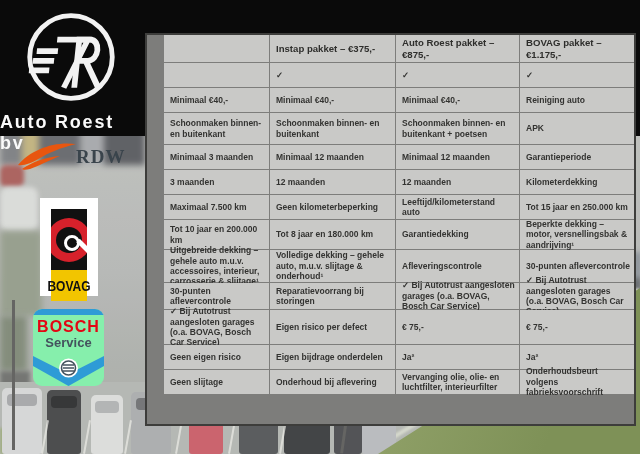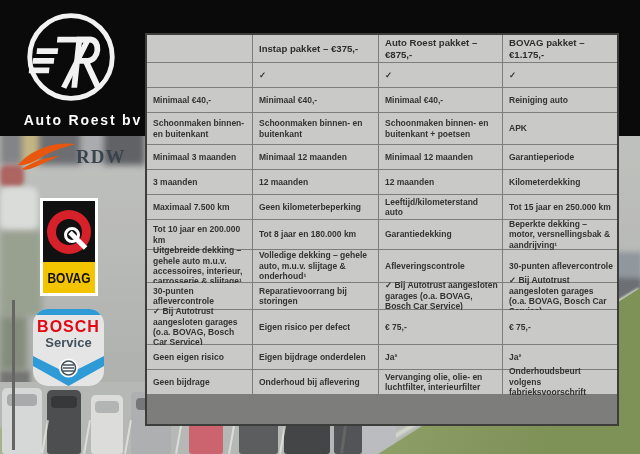--- a/index.html
+++ b/index.html
@@ -40,53 +40,53 @@
   
   .car{position:absolute;border-radius:5px 5px 3px 3px;filter:blur(.4px);}
   .car::before{content:"";position:absolute;left:12%;right:12%;top:6px;height:12px;
                border-radius:4px;background:var(--w,#2a2c2e);}
   .overlay{position:absolute;inset:0;background:rgba(255,255,255,.15);}
 
   
   .band{position:absolute;left:0;top:0;width:640px;height:136px;background:#0a0a0a;z-index:2;}
   .logo-box{position:absolute;left:0;top:0;width:142px;height:136px;z-index:4;}
   .monogram{position:absolute;left:23px;top:9px;}
-  .company{position:absolute;left:0;top:112px;width:142px;text-align:right;color:#fafafa;
-           font-weight:700;font-size:14px;letter-spacing:1.8px;}
+  .company{position:absolute;left:0;top:112px;width:142px;text-align:left;color:#fafafa;
+           font-weight:700;font-size:18px;letter-spacing:1.8px;}
 
   .rdw{position:absolute;left:16px;top:138px;z-index:4;display:flex;align-items:center;}
   .rdw-text{font-family:"Liberation Serif",serif;font-weight:600;font-size:19px;color:#3a444c;
             letter-spacing:1px;margin-left:-6px;}
 
   .bovag{position:absolute;left:40px;top:198px;width:58px;height:98px;background:#fff;
-         padding:0;z-index:4;box-sizing:border-box;border:3px solid #fff;}
+         padding:8px;z-index:4;box-sizing:border-box;border:3px solid #fff;}
   .bovag-top{position:relative;width:100%;height:61px;background:#111;overflow:hidden;}
   .bovag-circle{position:absolute;left:50%;top:50%;width:44px;height:44px;margin:-22px 0 0 -22px;
                 border-radius:50%;background:#d6212b;}
   .bovag-inner{position:absolute;left:50%;top:50%;width:26px;height:26px;margin:-13px 0 0 -13px;
                border-radius:50%;background:#111;}
   .bovag-key-ring{position:absolute;left:50%;top:50%;width:10px;height:10px;margin:-5px 0 0 -5px;
                   border:3px solid #fff;border-radius:50%;}
   .bovag-key-bar{position:absolute;left:27px;top:29px;width:22px;height:5px;background:#fff;
                  transform:rotate(45deg);transform-origin:left center;}
   .bovag-bottom{width:100%;height:31px;background:#f2c500;display:flex;align-items:center;justify-content:center;}
   .bovag-text{font-weight:700;font-size:15px;color:#111;transform:scaleX(.8);letter-spacing:0;}
 
-  .bosch{position:absolute;left:33px;top:309px;width:71px;height:77px;background:#e5e5e5;border-radius:15px;
+  .bosch{position:absolute;left:33px;top:309px;width:71px;height:77px;background:#86efac;border-radius:9px;
          z-index:4;overflow:hidden;text-align:center;}
   .bosch-strip{width:100%;height:6px;background:#2e9bd6;}
   .bosch-name{color:#e30613;font-weight:700;font-size:16px;letter-spacing:1px;margin-top:3px;}
   .bosch-service{color:#44525e;font-weight:700;font-size:13px;margin-top:-1px;}
   .bosch-v{position:absolute;left:0;bottom:0;width:100%;height:34px;}
 
   
   .grid{position:absolute;left:145px;top:33px;z-index:3;display:grid;
         grid-template-columns:105px 125px 123px 114px;
         grid-template-rows:27px 24px 24px 31px 24px 24px 24px 29px 32px 26px 34px 24px 24px 29px;
-        gap:1px;background:#7d7d7b;border:2px solid #3d3d3b;}
+        gap:1px;background:#7d7d7b;border:2px solid #3d3d3b;padding-left:17px;}
   .cell{background:#c9c9c7;color:#333331;font-weight:700;font-size:8.5px;line-height:1.22;
         display:flex;align-items:center;padding:1px 4px 1px 6px;box-sizing:border-box;}
   .th{font-size:9.6px;color:#2e2e2c;}
 </style>
 </head>
 <body>
 
 <div class="stage">
 
   <div class="photo">
@@ -221,19 +221,19 @@
       <div class="cell">✓ Bij Autotrust aangesloten garages (o.a. BOVAG, Bosch Car Service)</div>
       <div class="cell">✓ Bij Autotrust aangesloten garages (o.a. BOVAG, Bosch Car Service)</div>
       <div class="cell">✓ Bij Autotrust aangesloten garages (o.a. BOVAG, Bosch Car Service)</div>
       <div class="cell">Eigen risico per defect</div>
       <div class="cell">€ 75,-</div>
       <div class="cell">€ 75,-</div>
       <div class="cell">Geen eigen risico</div>
       <div class="cell">Eigen bijdrage onderdelen</div>
       <div class="cell">Ja²</div>
       <div class="cell">Ja²</div>
-      <div class="cell">Geen bijdrage</div>
+      <div class="cell">Geen slijtage</div>
       <div class="cell">Onderhoud bij aflevering</div>
       <div class="cell">Vervanging olie, olie- en luchtfilter, interieurfilter</div>
       <div class="cell">Onderhoudsbeurt volgens fabrieksvoorschrift</div>
     </div>
 
 </div>
 
 </body></html>

